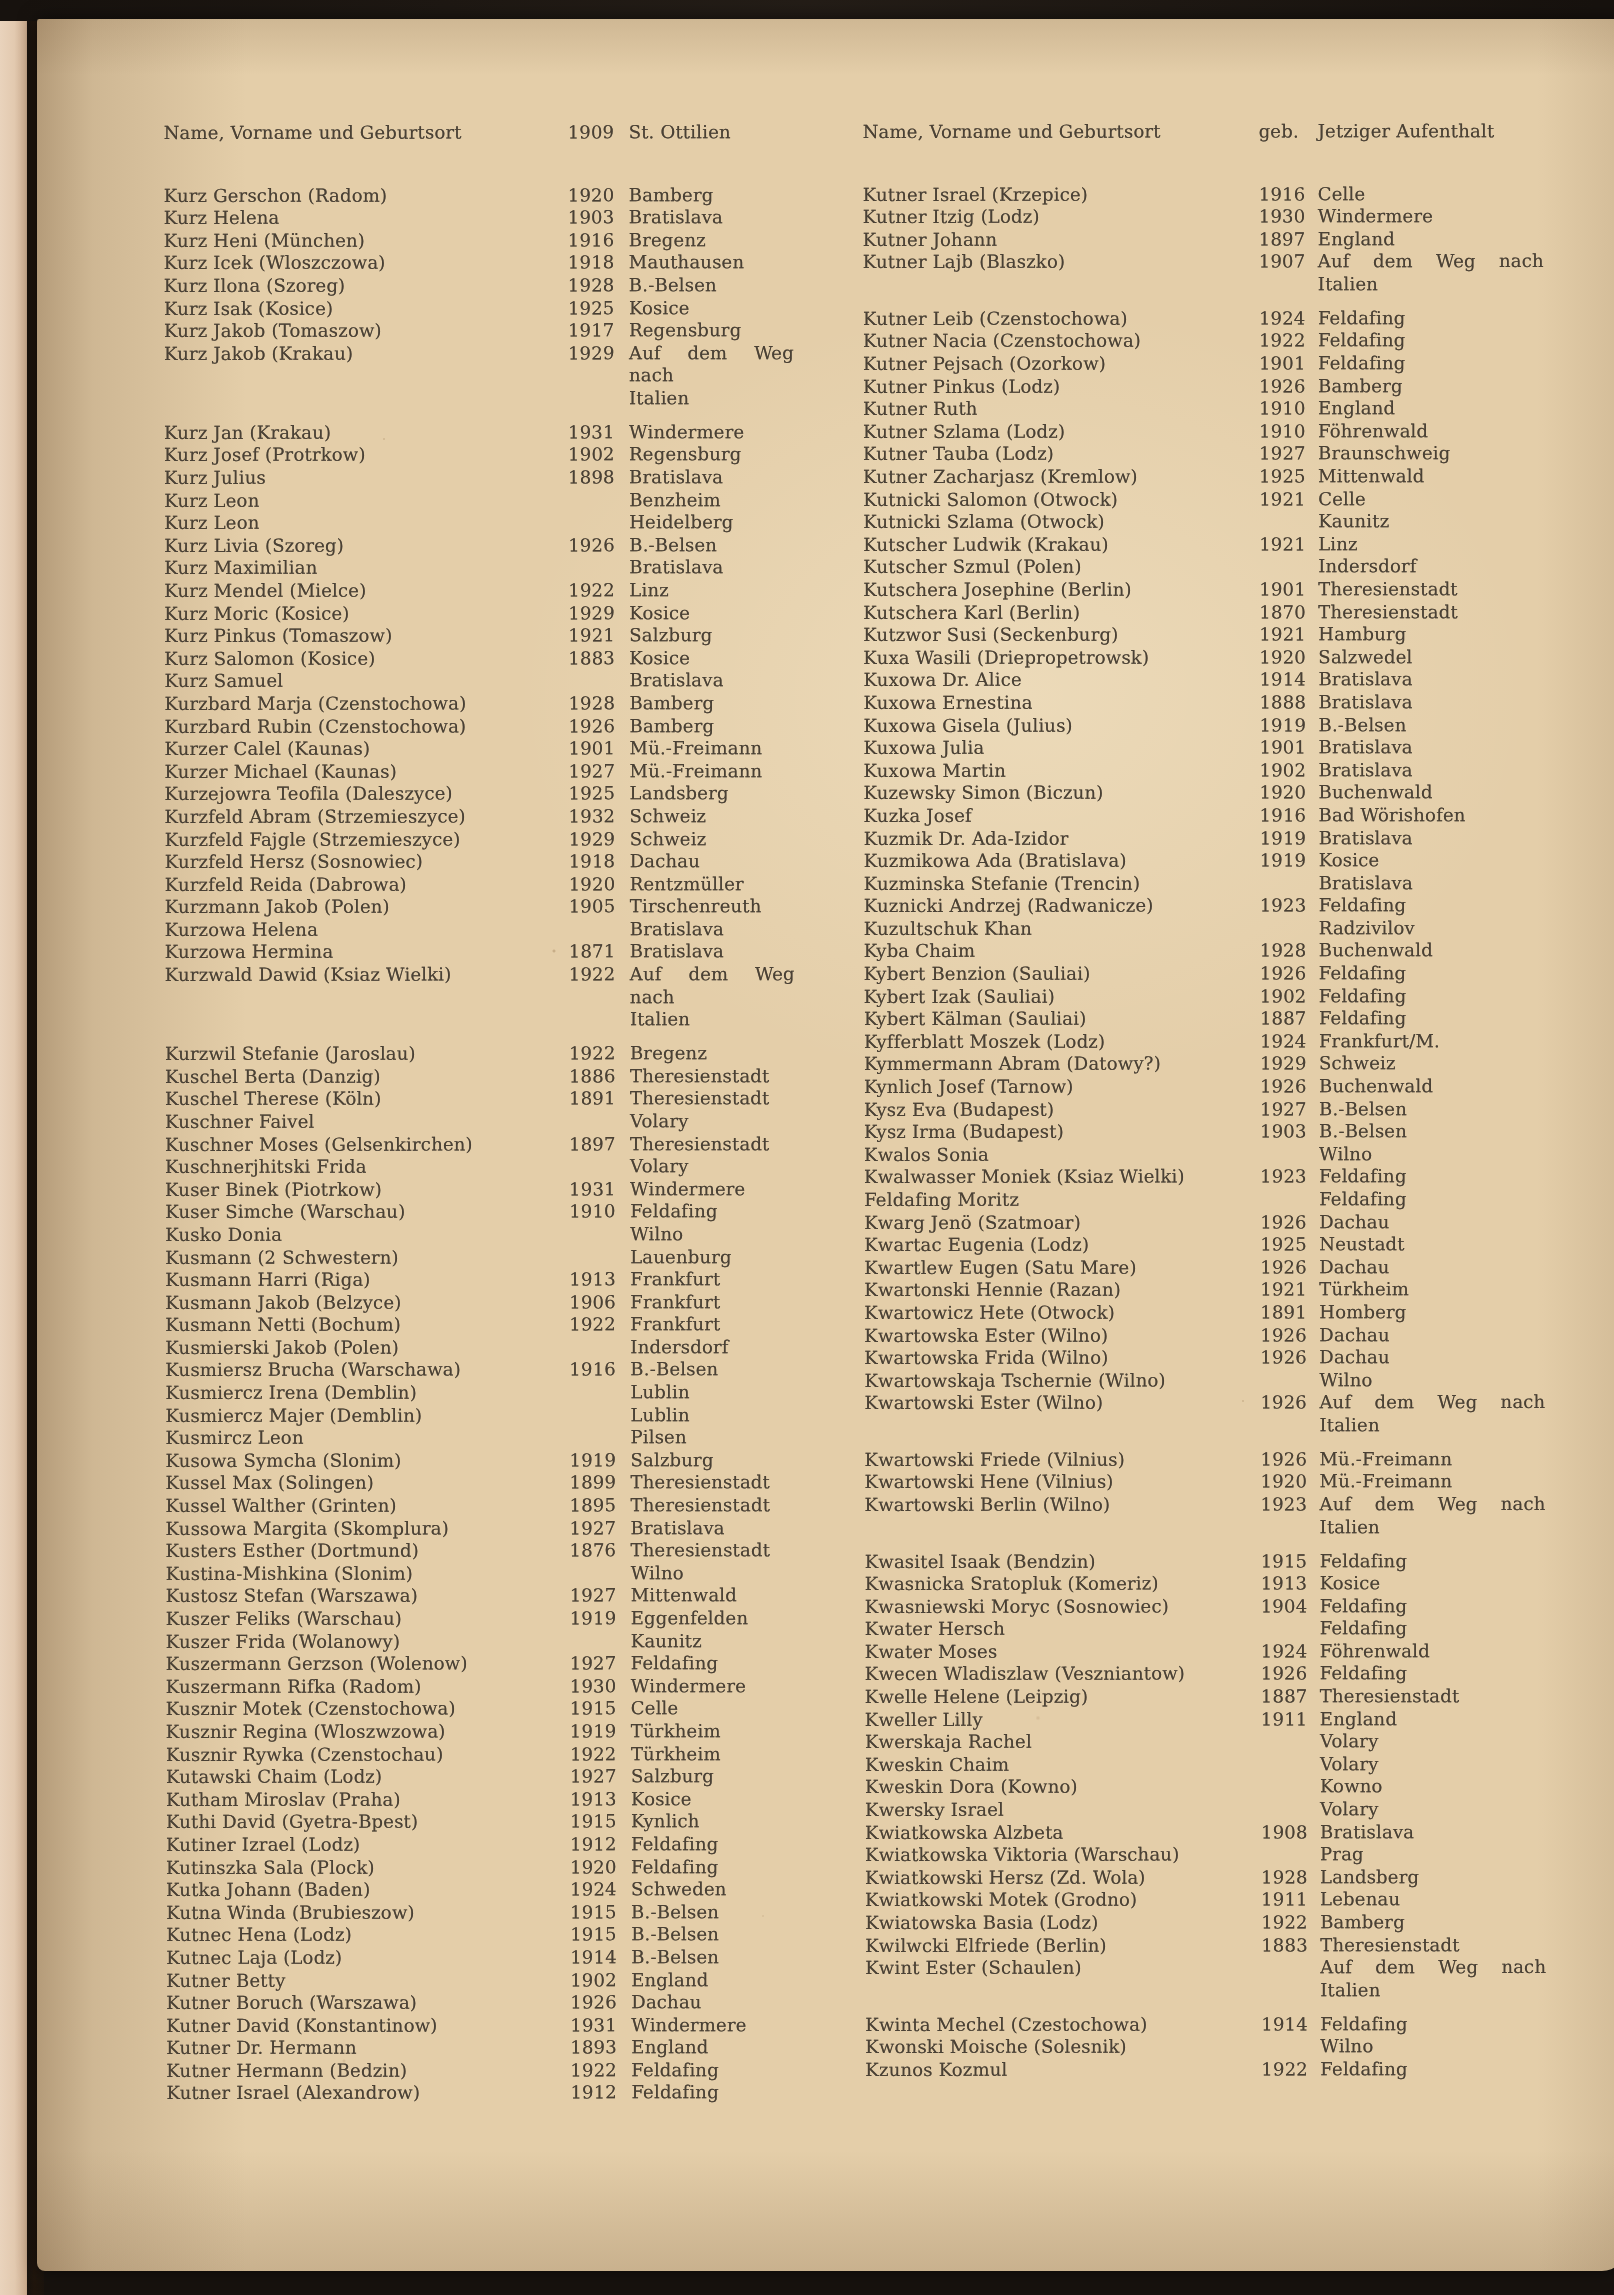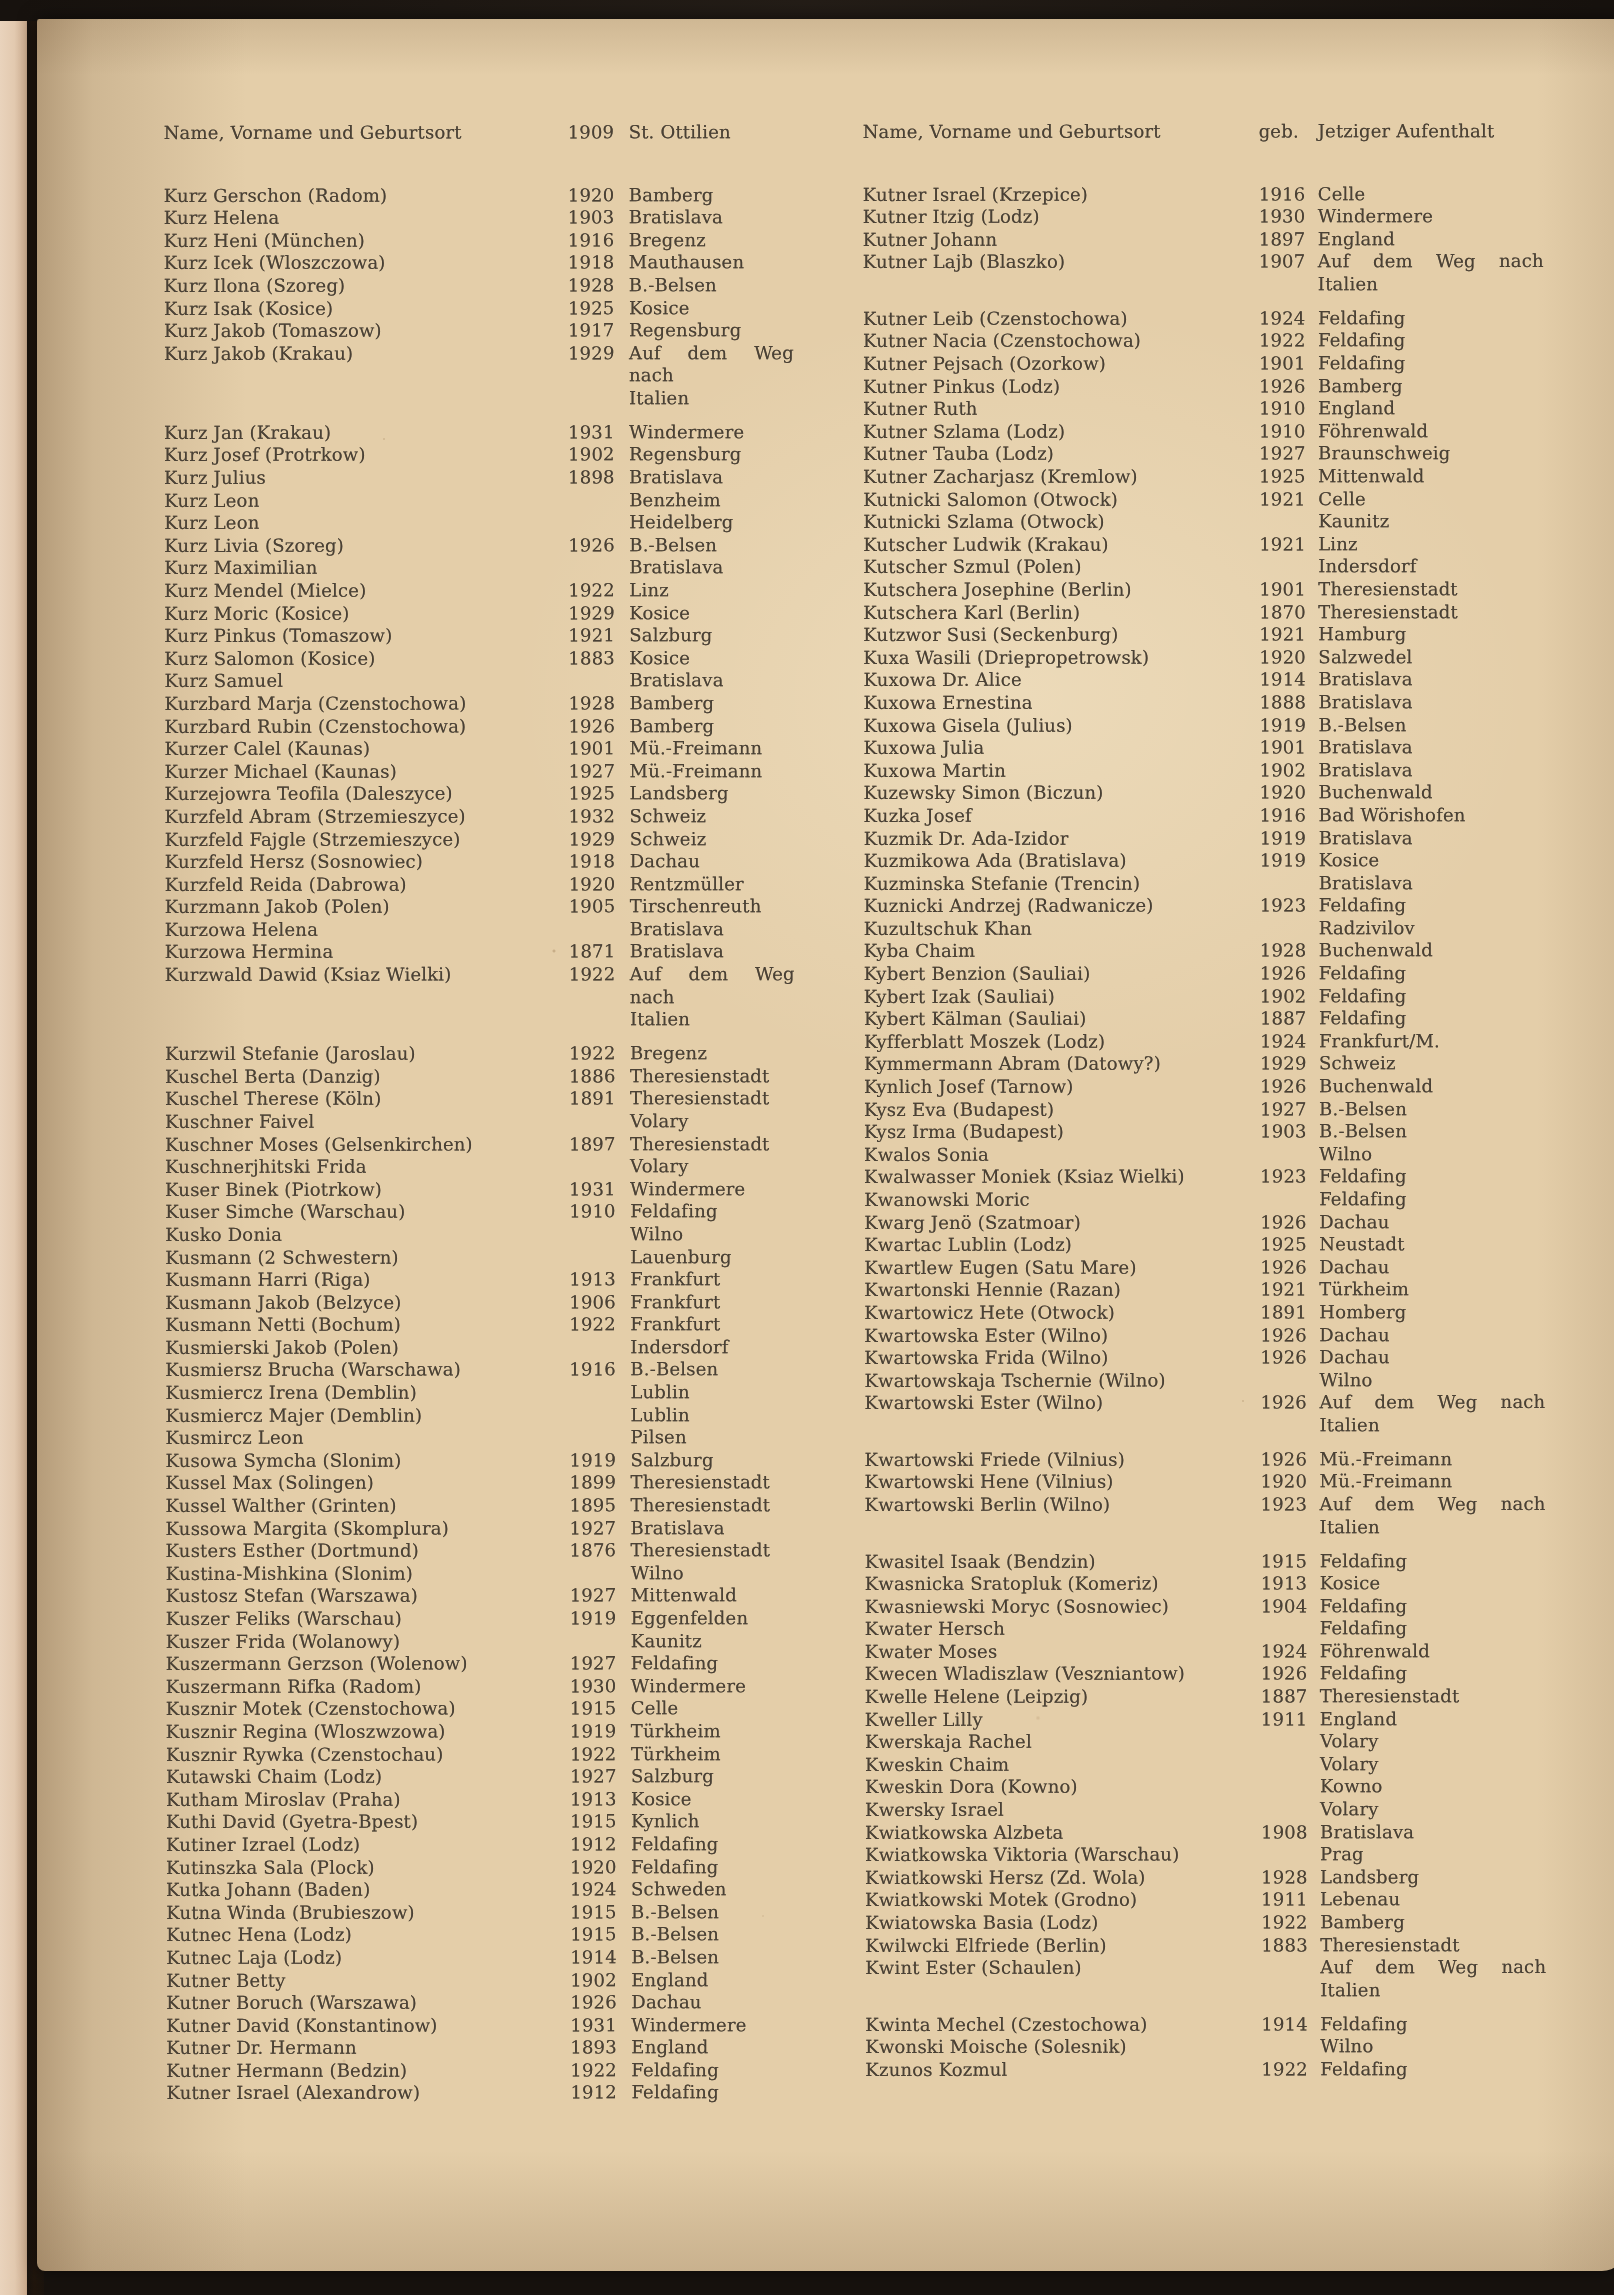--- a/index.html
+++ b/index.html
@@ -712,31 +712,31 @@
               <span class="c-name">Kwalos Sonia</span>
               <span class="c-year"></span>
               <span class="c-place">Wilno</span>
             </div>
             <div class="row">
               <span class="c-name">Kwalwasser Moniek (Ksiaz Wielki)</span>
               <span class="c-year">1923</span>
               <span class="c-place">Feldafing</span>
             </div>
             <div class="row">
-              <span class="c-name">Kwanowski Moric</span>
+              <span class="c-name">Feldafing Moritz</span>
               <span class="c-year"></span>
               <span class="c-place">Feldafing</span>
             </div>
             <div class="row">
               <span class="c-name">Kwarg Jenö (Szatmoar)</span>
               <span class="c-year">1926</span>
               <span class="c-place">Dachau</span>
             </div>
             <div class="row">
-              <span class="c-name">Kwartac Lublin (Lodz)</span>
+              <span class="c-name">Kwartac Eugenia (Lodz)</span>
               <span class="c-year">1925</span>
               <span class="c-place">Neustadt</span>
             </div>
             <div class="row">
               <span class="c-name">Kwartlew Eugen (Satu Mare)</span>
               <span class="c-year">1926</span>
               <span class="c-place">Dachau</span>
             </div>
             <div class="row">
               <span class="c-name">Kwartonski Hennie (Razan)</span>

